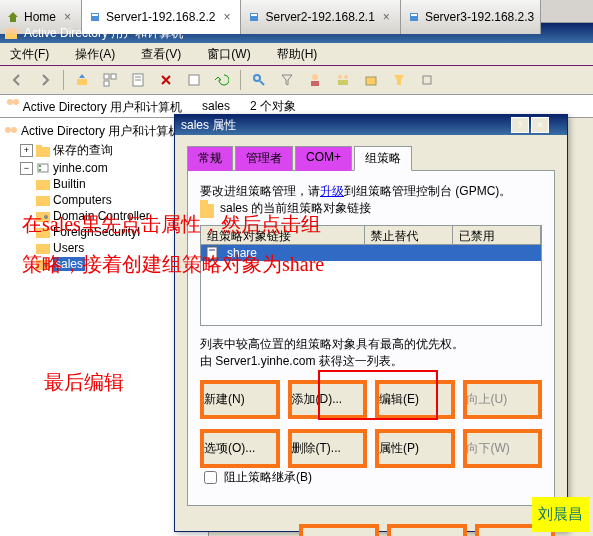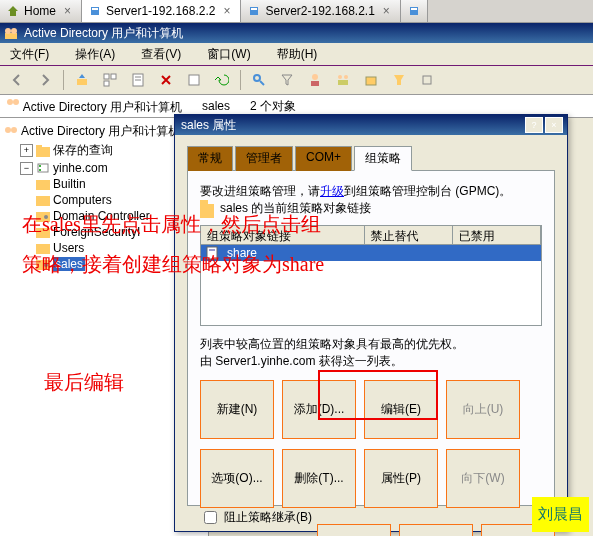--- a/index.html
+++ b/index.html
@@ -1,49 +1,49 @@
 <!DOCTYPE html>
 <html><head>
 <meta charset="utf-8">
 <style>
 body{margin:0;font-family:"Microsoft YaHei",SimSun,Tahoma,sans-serif;font-size:12px;background:#ece9d8;overflow:hidden;width:593px;height:536px;position:relative}
 .tabbar{background:#d6d3ce;height:22px;display:flex;border-bottom:1px solid #999}
-.tab{display:flex;align-items:center;padding:0 6px;border-right:1px solid #999;background:linear-gradient(#f5f5f5,#d6d3ce);gap:4px;height:22px}
+.tab{display:flex;align-items:center;padding:6px 6px;border-right:1px solid #999;background:linear-gradient(#f5f5f5,#d6d3ce);gap:4px;height:22px}
 .tab.active{background:#fff}
 .tab-close{padding:0 4px;color:#666}
 .ic{display:inline-flex;width:14px;height:14px;align-items:center;justify-content:center}
 .titlebar{background:linear-gradient(#0a246a,#3a6ea5);color:#fff;height:20px;display:flex;align-items:center;padding:0 4px;gap:6px}
 .menubar{background:#ece9d8;height:22px;display:flex;align-items:center;padding:0 4px;gap:14px;border-bottom:1px solid #701a75}
 .menu-item{padding:2px 6px}
 .toolbar{background:#ece9d8;height:28px;display:flex;align-items:center;padding:0 4px;gap:2px;border-bottom:1px solid #999}
 .tbtn{width:24px;height:24px;border:1px solid transparent;display:inline-flex;align-items:center;justify-content:center}
 .tsep{width:1px;height:20px;background:#aca899;margin:0 3px}
 .subbar{background:#fff;height:22px;display:flex;align-items:center;padding:0 6px;gap:20px;border-bottom:1px solid #999}
 .main{display:flex;height:calc(536px - 22px - 20px - 22px - 28px - 22px);position:relative}
 .tree{width:200px;background:#fff;border-right:1px solid #999;padding:4px;overflow:hidden}
 .tree-item{display:flex;align-items:center;gap:3px;padding:1px 0;white-space:nowrap}
 .tree-child{margin-left:16px}
 .tree-child2{margin-left:32px}
 .exp{width:11px;height:11px;border:1px solid #888;display:inline-flex;align-items:center;justify-content:center;font-size:9px;line-height:1;background:#fff}
 .sel{background:#316ac5;color:#fff;padding:0 2px}
 .dialog{position:absolute;left:174px;top:114px;width:392px;height:416px;background:#ece9d8;border:1px solid #0a246a;box-shadow:2px 2px 6px rgba(0,0,0,.3)}
-.dlg-title{background:linear-gradient(#0a246a,#3a6ea5);color:#fff;height:20px;display:flex;align-items:center;justify-content:space-between;padding:0 4px 0 6px}
+.dlg-title{background:linear-gradient(#0a246a,#3a6ea5);color:#fff;height:20px;display:flex;align-items:center;justify-content:space-between;padding:0 18px 0 6px}
 .dlg-ctrl{display:flex;gap:2px}
 .dlg-btn{width:16px;height:14px;background:#ece9d8;border:1px solid #fff;display:inline-flex;align-items:center;justify-content:center;font-size:9px}
 .dlg-body{padding:10px 12px}
 .dlg-tabs{display:flex;border-bottom:1px solid #919b9c}
-.dlg-tab{padding:3px 10px;border:1px solid #919b9c;border-bottom:none;background:#a16207;margin-right:2px;position:relative;top:1px}
+.dlg-tab{padding:3px 10px;border:1px solid #919b9c;border-bottom:none;background:#d946ef;margin-right:2px;position:relative;top:1px}
 .dlg-tab.active{background:#fcfcfe;border-bottom:1px solid #fcfcfe}
 .dlg-content{border:1px solid #919b9c;border-top:none;background:#fcfcfe;padding:12px;height:310px;position:relative}
 .link{color:#0000ee;text-decoration:underline}
 .list-header{background:#ece9d8;border:1px solid #919b9c;display:flex;height:18px;margin-top:8px}
 .list-header>div{padding:2px 6px;border-right:1px solid #919b9c;flex:1}
 .list-body{background:#fff;border:1px solid #919b9c;border-top:none;height:80px}
 .list-row{display:flex;align-items:center;background:#316ac5;color:#fff;padding:1px 4px;gap:8px}
-.btn{background:#ece9d8;border:1px solid #f97316;padding:20px 0;width:72px;text-align:center;font-size:12px;display:inline-block}
+.btn{background:#ece9d8;border:4px solid #f97316;padding:7px 0;width:72px;font-size:12px;display:inline-block}
 .btn:disabled,.btn.disabled{color:#888}
 .btn-row{display:flex;gap:8px;margin-top:10px;align-items:center}
 .cb{display:flex;align-items:center;gap:4px;margin-top:0}
 .dlg-foot{display:flex;justify-content:flex-end;gap:8px;padding:8px 12px}
 .red-box{position:absolute;border:2px solid #e00;pointer-events:none}
 .anno{position:absolute;color:#e00;font-size:20px;font-family:SimSun;pointer-events:none;line-height:1.4}
 .watermark{position:absolute;right:4px;bottom:4px;background:#ff0;padding:8px 6px;font-size:15px;color:#0f766e}
 svg{display:block}
 </style>
 </head>
@@ -79,20 +79,21 @@
     <span>Server2-192.168.2.1</span>
     <span class="tab-close">×</span>
   </div>
   <div class="tab">
     <span class="ic">
         <svg width="12" height="12">
           <rect x="2" y="2" width="8" height="8" fill="#4a90d9"></rect>
           <rect x="3" y="3" width="6" height="2" fill="#fff"></rect>
         </svg>
       </span>
+    <span>Server3-192.168.2.3</span>
   </div>
 </div>
 
 <div class="titlebar">
   <span class="ic">
       <svg width="14" height="14">
         <rect x="1" y="7" width="12" height="6" fill="#ffcc66"></rect>
         <circle cx="4" cy="5" r="3" fill="#ffcc99"></circle>
         <circle cx="10" cy="5" r="3" fill="#ffcc99"></circle>
       </svg>

